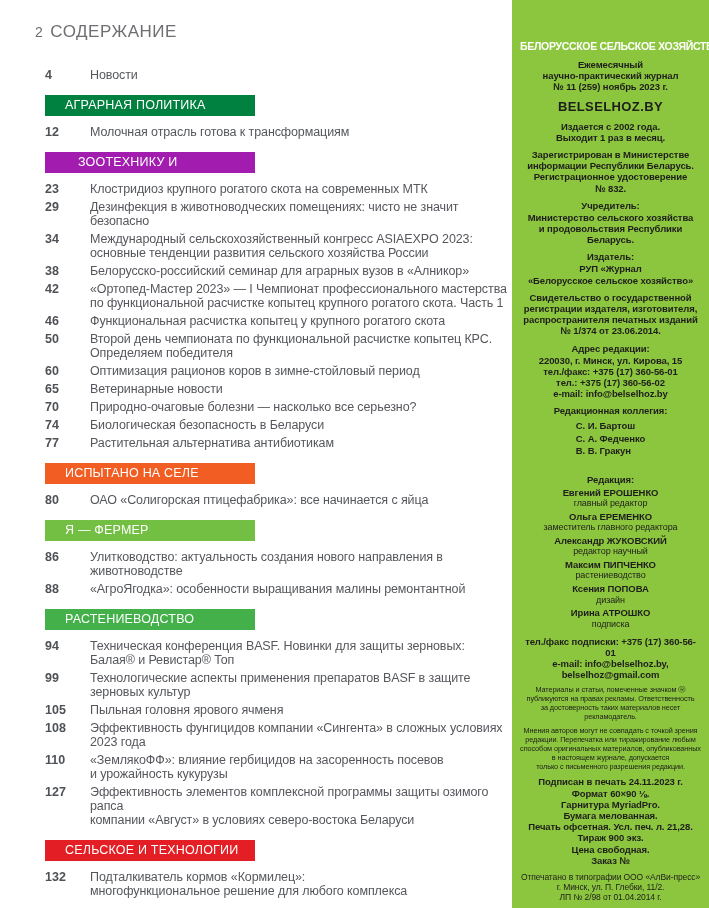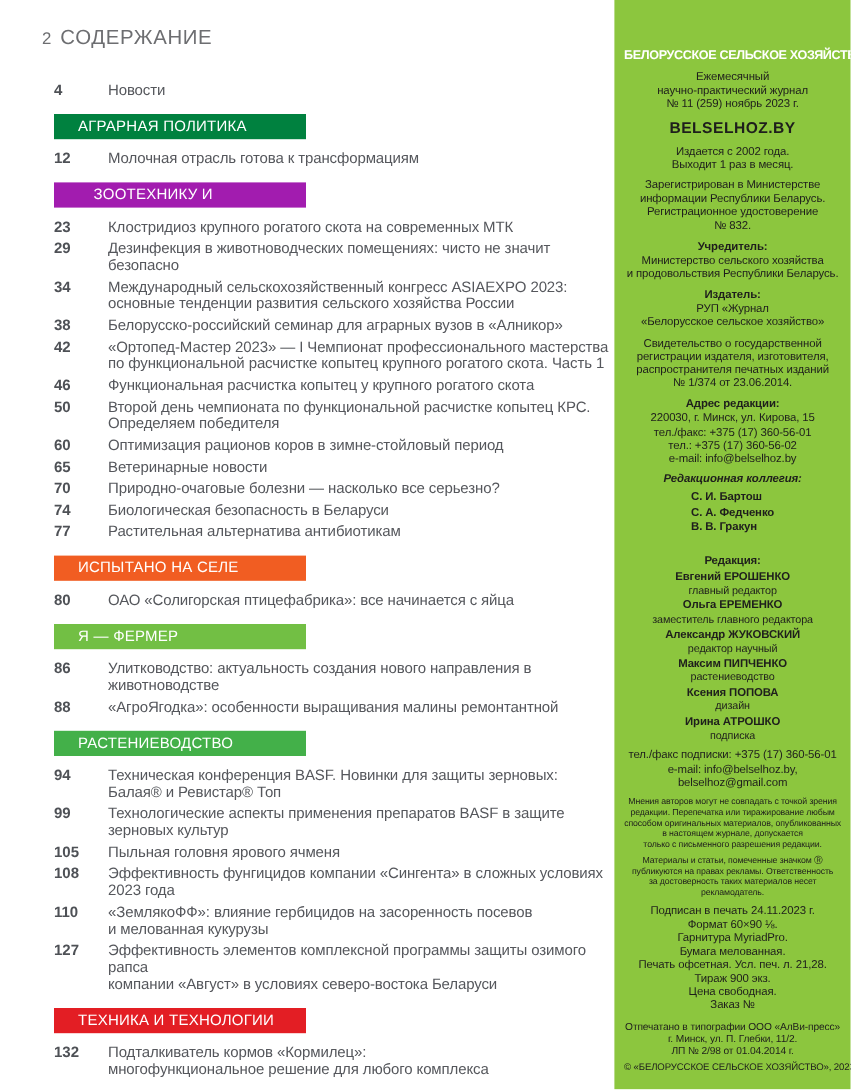--- a/index.html
+++ b/index.html
@@ -21,21 +21,21 @@
   .row { display:flex; margin-bottom:4px; color:#55575c; }
   .row .num { width:45px; flex:0 0 45px; font-weight:bold; font-size:12.5px; line-height:14px; color:#4e5156; }
   .row .title { font-size:12.5px; line-height:14px; white-space:pre-line; letter-spacing:-0.1px; }
   
   .sidebar {
     position:absolute; right:0; top:0; width:197px; height:908px;
     background:#8cc63e; color:#1e1e1c; text-align:center;
     padding:40px 8px 10px 8px; letter-spacing:-0.1px;
   }
   .sb-title { color:#ffffff; font-weight:bold; font-size:10.5px; letter-spacing:-0.3px; white-space:nowrap; margin-bottom:7px; }
-  .sb-block { font-size:9.5px; line-height:1.18; font-weight:normal; white-space:pre-line; margin-bottom:6px; }
+  .sb-block { font-size:9.5px; line-height:1.18; font-weight:bold; white-space:pre-line; margin-bottom:6px; }
   .sb-site { font-size:13px; font-weight:bold; letter-spacing:0.4px; margin-bottom:7px; }
   .sb-head { font-size:9.5px; font-weight:bold; margin-bottom:1px; }
   .sb-board { display:flex; justify-content:center; gap:24px; margin-bottom:6px; }
   .sb-board-col { text-align:left; font-size:9.5px; font-weight:bold; line-height:1.3; }
   .sb-staff { margin-bottom:6px; }
   .sb-staff .nm { font-size:9.5px; font-weight:bold; line-height:1.2; }
   .sb-staff .rl { font-size:9px; font-weight:normal; line-height:1.2; margin-bottom:2px; }
   .sb-fine { font-size:7.3px; line-height:1.22; font-weight:normal; white-space:pre-line; margin-bottom:5px; }
   .sb-small { font-size:8.5px; line-height:1.2; font-weight:normal; white-space:pre-line; margin-bottom:5px; }
   .sb-copy { font-size:8px; font-weight:normal; white-space:nowrap; margin-bottom:7px; }
@@ -145,29 +145,29 @@
       <span class="num">105</span>
       <span class="title">Пыльная головня ярового ячменя</span>
     </div>
     <div class="row">
       <span class="num">108</span>
       <span class="title">Эффективность фунгицидов компании «Сингента» в сложных условиях 2023 года</span>
     </div>
     <div class="row">
       <span class="num">110</span>
       <span class="title">«ЗемлякоФФ»: влияние гербицидов на засоренность посевов
-и мелованная кукурузы</span>
+и урожайность кукурузы</span>
     </div>
     <div class="row">
       <span class="num">127</span>
       <span class="title">Эффективность элементов комплексной программы защиты озимого рапса
 компании «Август» в условиях северо-востока Беларуси</span>
     </div>
 
-    <div class="bar" style="background: rgb(227, 30, 36);">ТЕХНИКА И ТЕХНОЛОГИИ</div>
+    <div class="bar" style="background: rgb(227, 30, 36);">СЕЛЬСКОЕ И ТЕХНОЛОГИИ</div>
     <div class="row">
       <span class="num">132</span>
       <span class="title">Подталкиватель кормов «Кормилец»:
 многофункциональное решение для любого комплекса</span>
     </div>
 
   </div>
 
   <div class="sidebar" style="background: rgb(140, 198, 62);">
     <div class="sb-title">БЕЛОРУССКОЕ СЕЛЬСКОЕ ХОЗЯЙСТВО</div>
@@ -193,21 +193,21 @@
 регистрации издателя, изготовителя,
 распространителя печатных изданий
 № 1/374 от 23.06.2014.</div>
 
     <div class="sb-head">Адрес редакции:</div>
     <div class="sb-block">220030, г. Минск, ул. Кирова, 15
 тел./факс: +375 (17) 360-56-01
 тел.: +375 (17) 360-56-02
 e-mail: info@belselhoz.by</div>
 
-    <div class="sb-head" style="margin-bottom:4px;font-style:italic;">Редакционная коллегия:</div>
+    <div class="sb-head" style="margin-bottom:4px;">Редакционная коллегия:</div>
     <div class="sb-board">
       <div class="sb-board-col">
         <div>С. И. Бартош</div>
         <div>С. А. Федченко</div>
         <div>В. В. Гракун</div>
       </div>
     </div>
 
     <div class="sb-head" style="margin-bottom:2px;margin-top:16px;">Редакция:</div>
     <div class="sb-staff">
@@ -221,29 +221,29 @@
       <div class="rl">растениеводство</div>
       <div class="nm">Ксения ПОПОВА</div>
       <div class="rl">дизайн</div>
       <div class="nm">Ирина АТРОШКО</div>
       <div class="rl">подписка</div>
     </div>
 
     <div class="sb-block">тел./факс подписки: +375 (17) 360-56-01
 e-mail: info@belselhoz.by,
 belselhoz@gmail.com</div>
+    <div class="sb-fine">Материалы и статьи, помеченные значком Ⓡ
+публикуются на правах рекламы. Ответственность
+за достоверность таких материалов несет
+рекламодатель.</div>
     <div class="sb-fine">Мнения авторов могут не совпадать с точкой зрения
 редакции. Перепечатка или тиражирование любым
 способом оригинальных материалов, опубликованных
 в настоящем журнале, допускается
 только с письменного разрешения редакции.</div>
-    <div class="sb-fine">Материалы и статьи, помеченные значком Ⓡ
-публикуются на правах рекламы. Ответственность
-за достоверность таких материалов несет
-рекламодатель.</div>
     <div class="sb-block">Подписан в печать 24.11.2023 г.
 Формат 60×90 ⅛.
 Гарнитура MyriadPro.
 Бумага мелованная.
 Печать офсетная. Усл. печ. л. 21,28.
 Тираж 900 экз.
 Цена свободная.
 Заказ №</div>
     <div class="sb-small">Отпечатано в типографии ООО «АлВи-пресс»
 г. Минск, ул. П. Глебки, 11/2.

